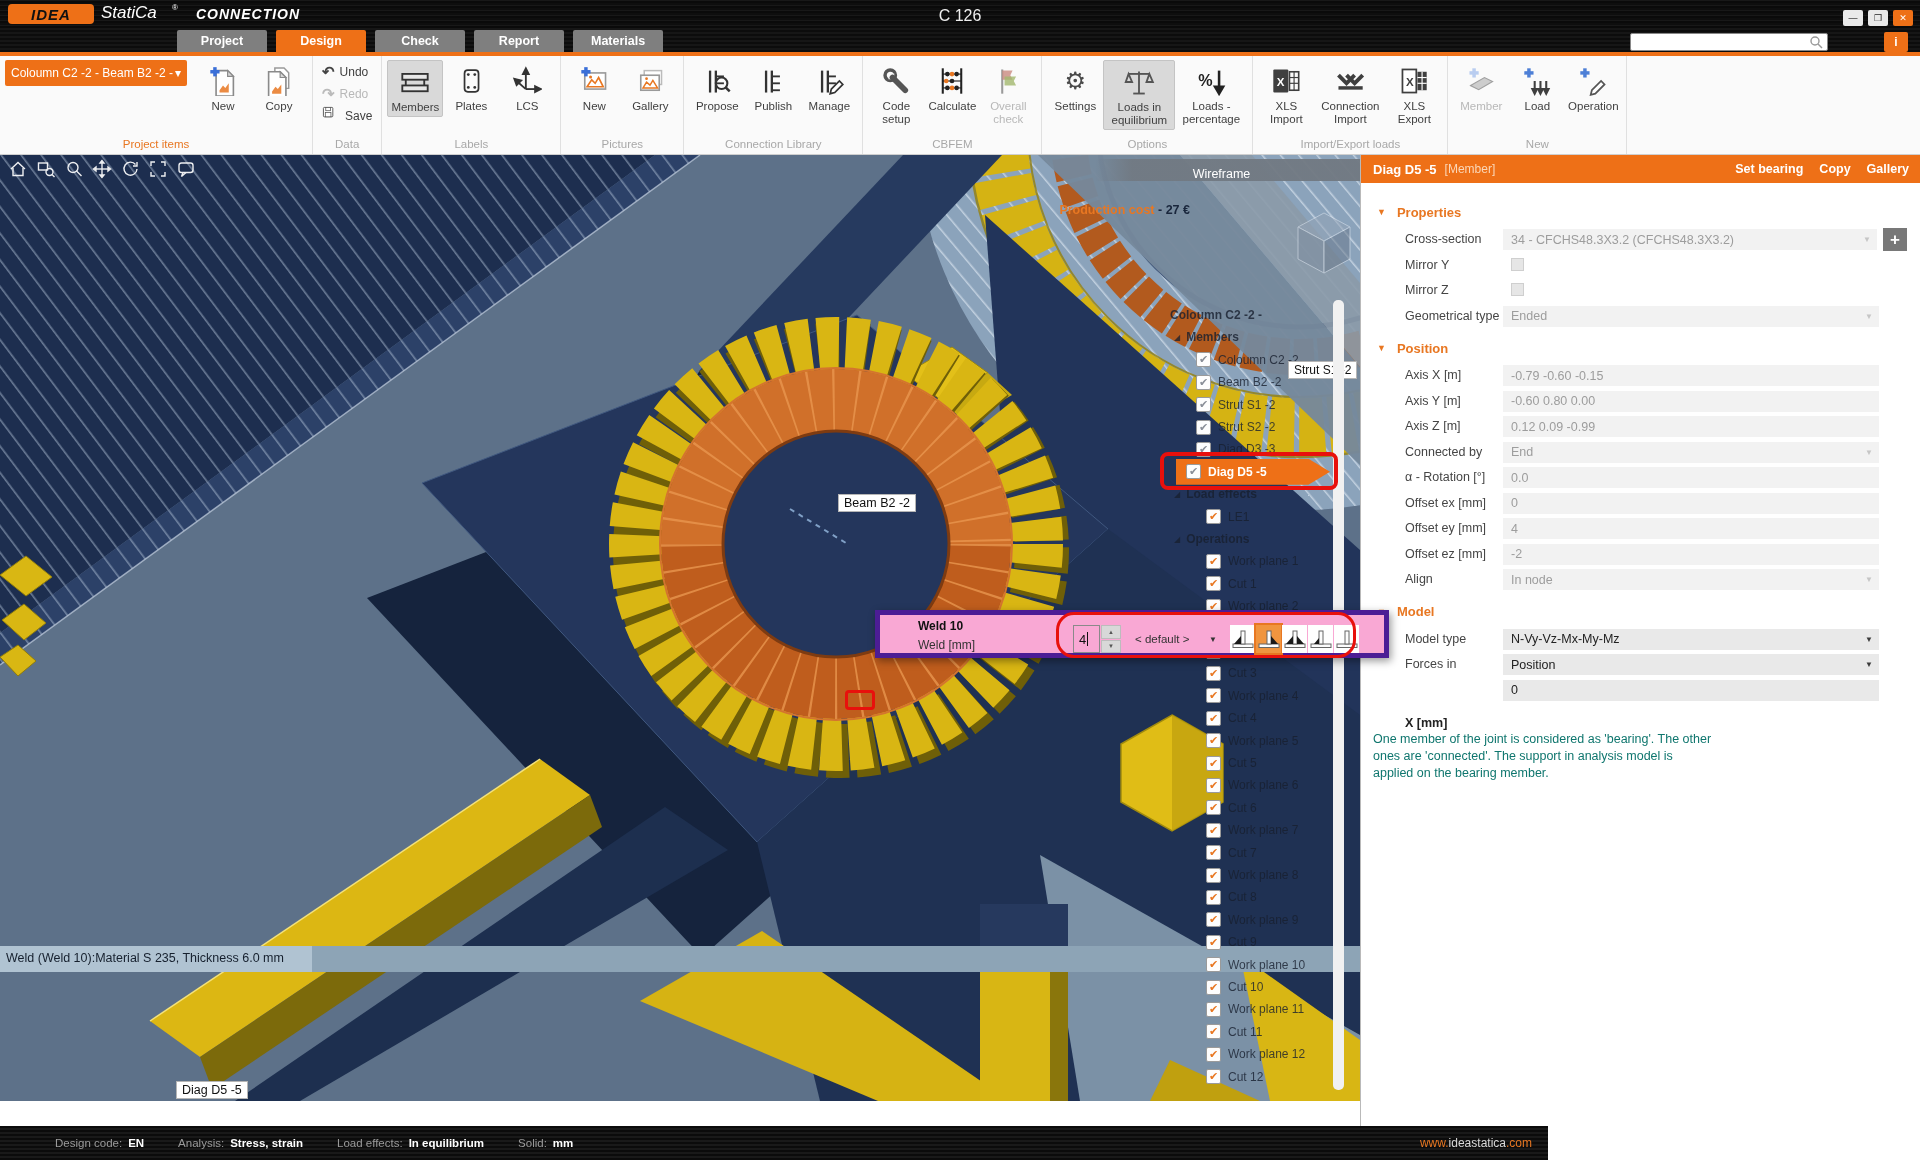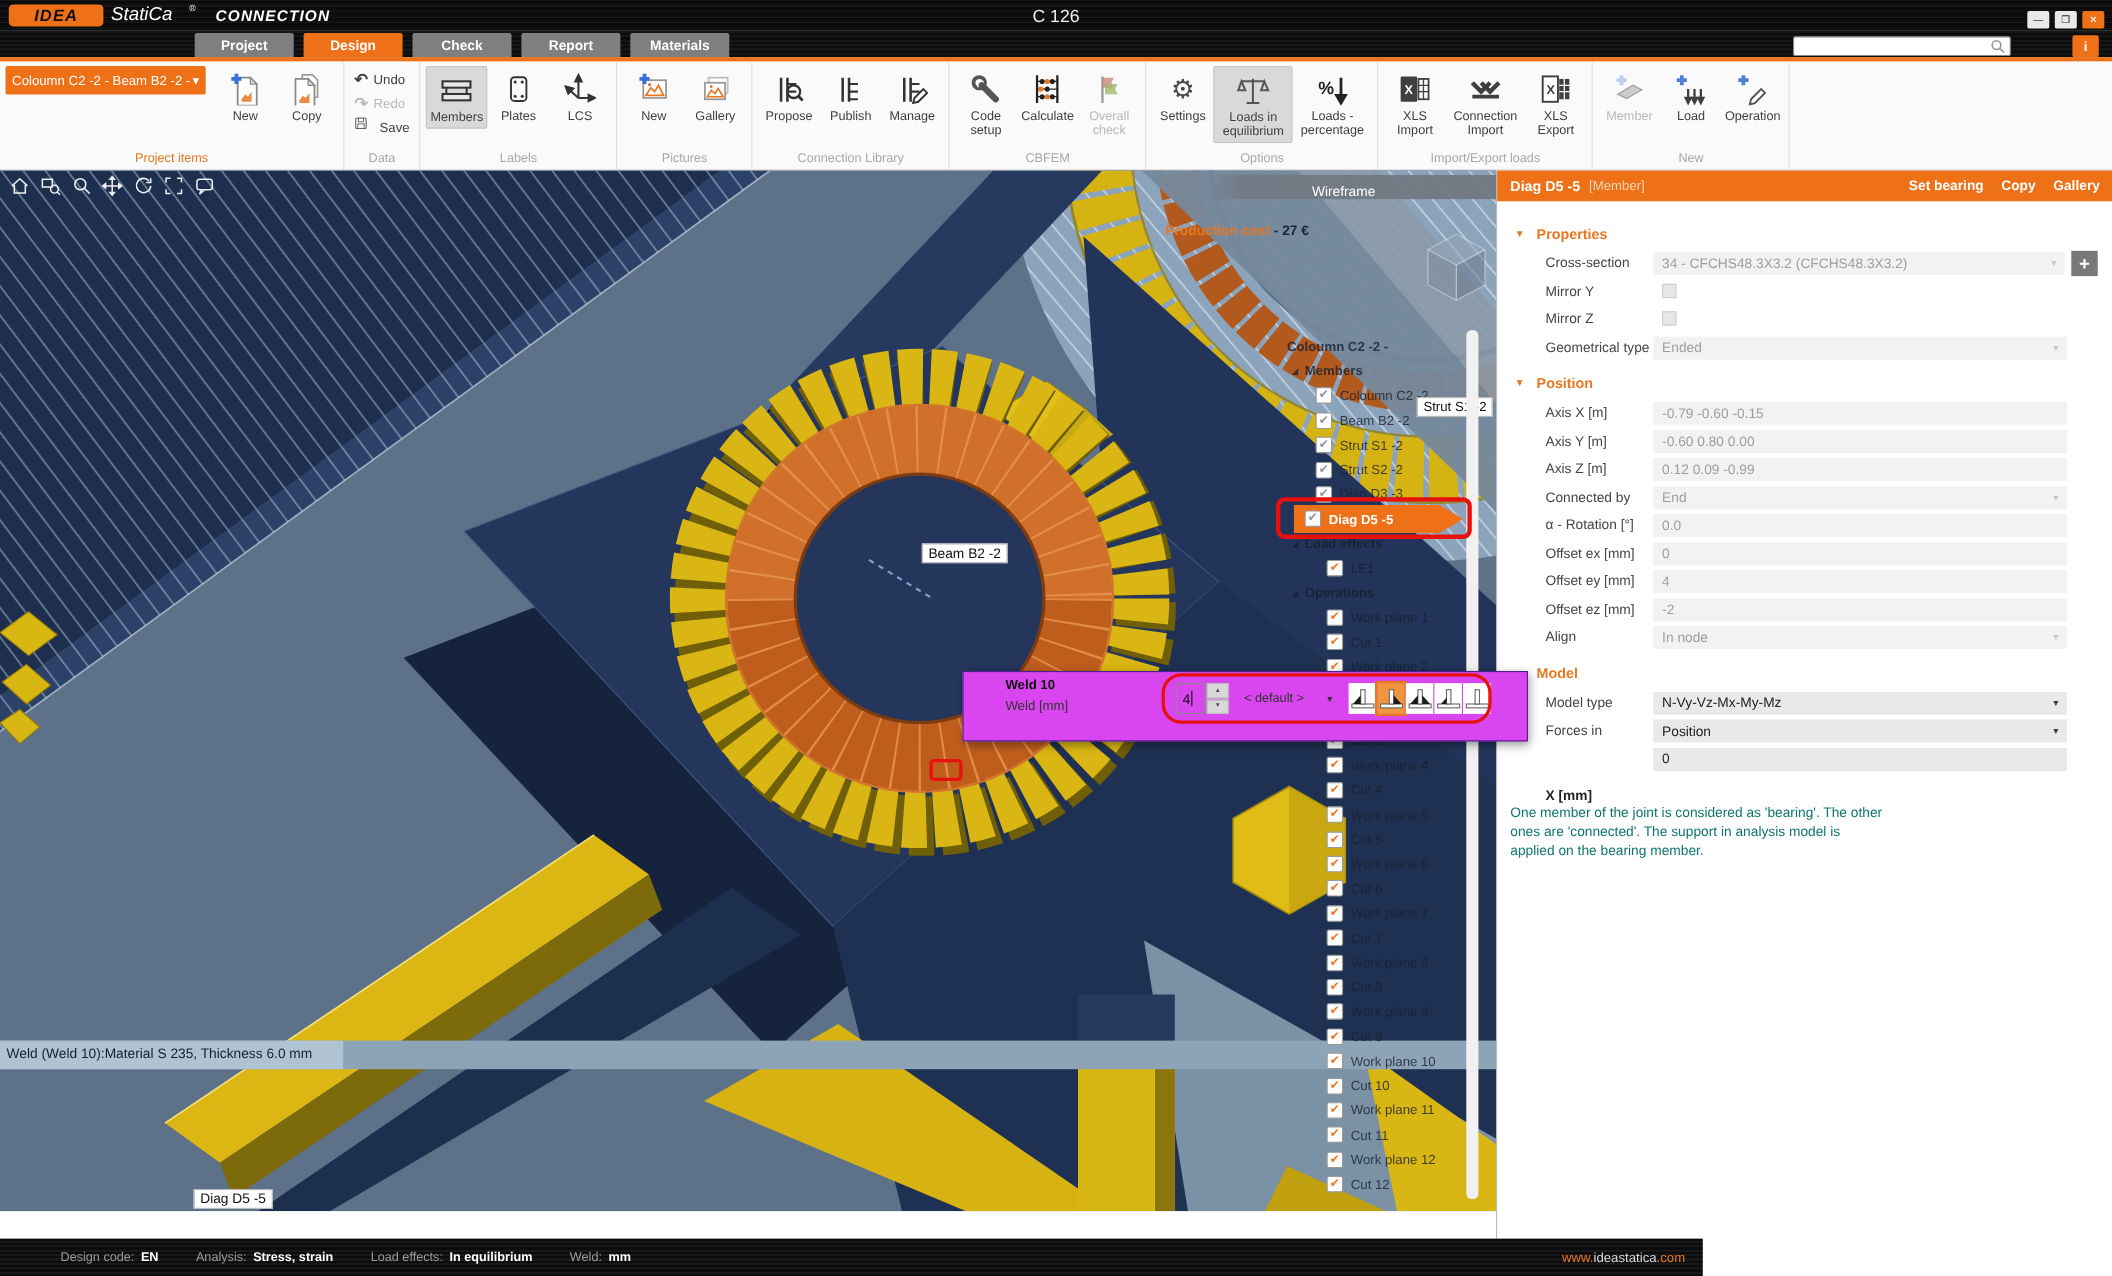--- a/index.html
+++ b/index.html
@@ -79,21 +79,21 @@
   .tcb { width:15px; height:15px; background:#fdfdfd; border:1px solid #9a9a9a; border-radius:2px; margin-right:7px;
     display:flex; align-items:center; justify-content:center; font-size:11px; line-height:11px; }
   .tcb.gray { color:#8a8f98; }
   .tcb.orange { color:#e87722; }
   .tbanner { position:absolute; height:26px; display:flex; align-items:center; padding-left:10px;
     clip-path:polygon(0 0, 86% 0, 100% 50%, 86% 100%, 0 100%); }
   .tbanner .tlab { color:#fff; font-weight:bold; }
   #vscroll { position:absolute; left:1333px; top:300px; width:11px; height:790px; background:#f1f1f1; border-radius:5px; z-index:25; }
 
   
-  #weldpop { position:absolute; left:875px; top:610px; width:514px; height:64px; background:#d946ef; border:1px solid #4c1d95;
+  #weldpop { position:absolute; left:875px; top:610px; width:514px; height:48px; background:#f9a8d4; border:5px solid #4c1d95;
     box-shadow:2px 3px 8px rgba(0,0,0,.4); z-index:30; }
   #weldpop .wp-title { position:absolute; left:38px; top:4px; font-size:12px; font-weight:bold; color:#111; }
   #weldpop .wp-sub { position:absolute; left:38px; top:23px; font-size:12px; color:#333; }
   #wp-input { position:absolute; left:193px; top:10px; width:27px; height:28px; border:1px solid #8a8a8a; font-size:13px; color:#111;
     display:flex; align-items:center; padding-left:5px; }
   #wp-input .caret { width:1px; height:14px; background:#111; margin-left:1px; }
   #wp-spin { position:absolute; left:221px; top:10px; width:20px; height:28px; display:flex; flex-direction:column; gap:1px; }
   #wp-spin div { flex:1; background:#d8d8d8; border:1px solid #bcbcbc; font-size:6px; color:#555; display:flex; align-items:center; justify-content:center; }
   #wp-dd { position:absolute; left:249px; top:10px; width:92px; height:28px; display:flex; align-items:center; font-size:11.5px; color:#333; padding-left:6px; }
   #wp-dd .dda { margin-left:auto; margin-right:4px; font-size:8px; color:#333; }
@@ -1026,21 +1026,21 @@
         </div>
         <div class="bitem">
           <span class="bl">Analysis:</span>
           <span class="bv">Stress, strain</span>
         </div>
         <div class="bitem">
           <span class="bl">Load effects:</span>
           <span class="bv">In equilibrium</span>
         </div>
         <div class="bitem">
-          <span class="bl">Weld:</span>
+          <span class="bl">Solid:</span>
           <span class="bv">mm</span>
         </div>
       </div>
     <div id="website">
       <span style="color:#e87722;">www.</span><span style="color:#d9d9d9;">ideastatica</span><span style="color:#e87722;">.com</span>
     </div>
   </div>
 
 </div>
 

